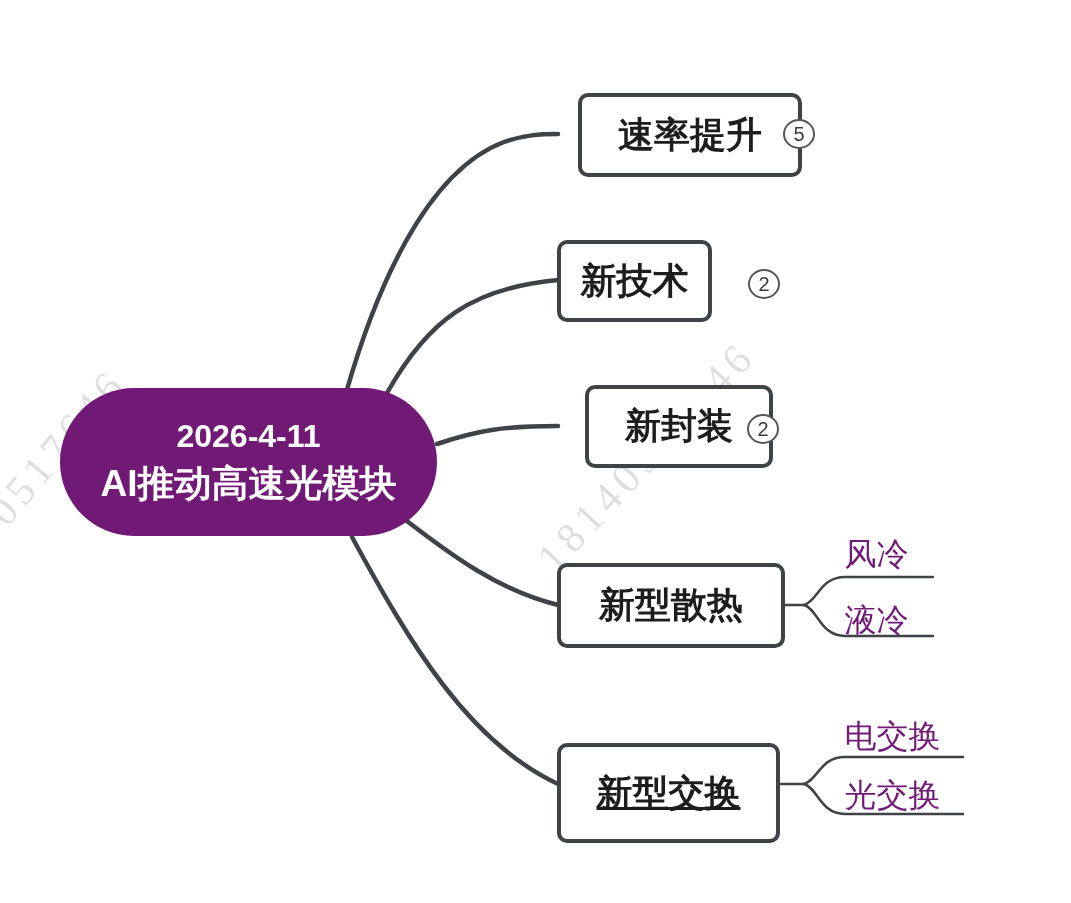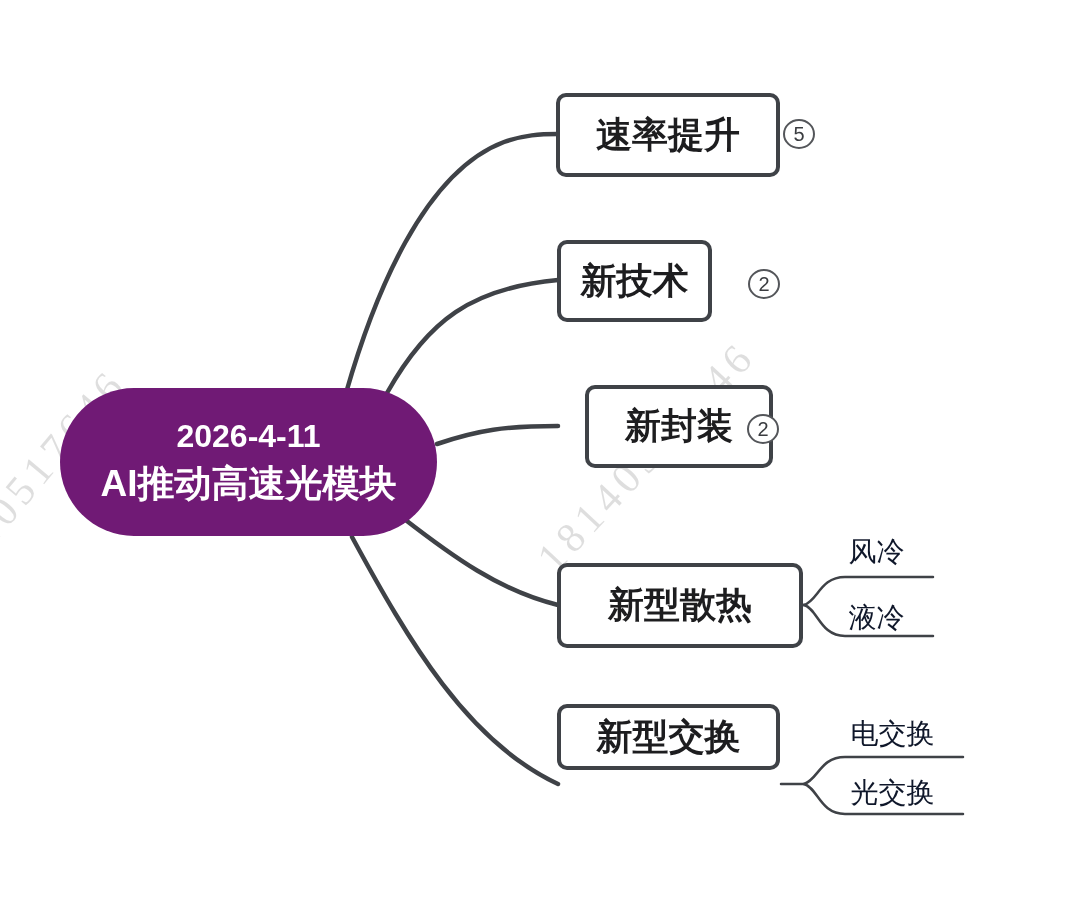--- a/index.html
+++ b/index.html
@@ -22,36 +22,36 @@
     display:flex;flex-direction:column;align-items:center;justify-content:center;
     color:#ffffff;font-weight:bold;text-align:center;line-height:1.35;z-index:3;
   }
   .root .l1{font-size:32px;}
   .root .l2{font-size:37px;}
   .box{
     position:absolute;background:#ffffff;border:4px solid #3F4247;border-radius:10px;
     display:flex;align-items:center;justify-content:center;
     font-size:36px;font-weight:bold;color:#1d1d1f;z-index:3;box-sizing:border-box;
   }
-  #b1{left:556px;top:93px;width:224px;height:84px;}
+  #b1{left:578px;top:93px;width:224px;height:84px;}
   #b2{left:557px;top:240px;width:155px;height:82px;}
   #b3{left:557px;top:385px;width:188px;height:83px;margin-left:28px;}
-  #b4{left:557px;top:563px;width:246px;height:85px;}
-  #b5{left:557px;top:704px;width:223px;height:66px;}
+  #b4{left:557px;top:563px;width:228px;height:85px;}
+  #b5{left:557px;top:743px;width:223px;height:100px;text-decoration:underline;}
   .badge{
     position:absolute;width:32px;height:30px;background:#ffffff;
     border:2px solid #54565a;border-radius:50%;
     display:flex;align-items:center;justify-content:center;
     font-size:20px;color:#3a3c40;z-index:3;box-sizing:border-box;
   }
   #badge1{left:783px;top:119px;}
   #badge2{left:748px;top:269px;}
   #badge3{left:747px;top:414px;}
   .child{
-    position:absolute;text-align:center;font-size:28px;color:#0f172a;z-index:3;
+    position:absolute;text-align:center;font-size:32px;color:#701a75;z-index:3;
   }
   #c1{left:820px;top:533px;width:113px;}
   #c2{left:820px;top:599px;width:113px;text-align:center;}
   #c3{left:822px;top:715px;width:141px;}
   #c4{left:822px;top:774px;width:141px;}
 </style>
 </head>
 <body>
 
 <div class="canvas">

